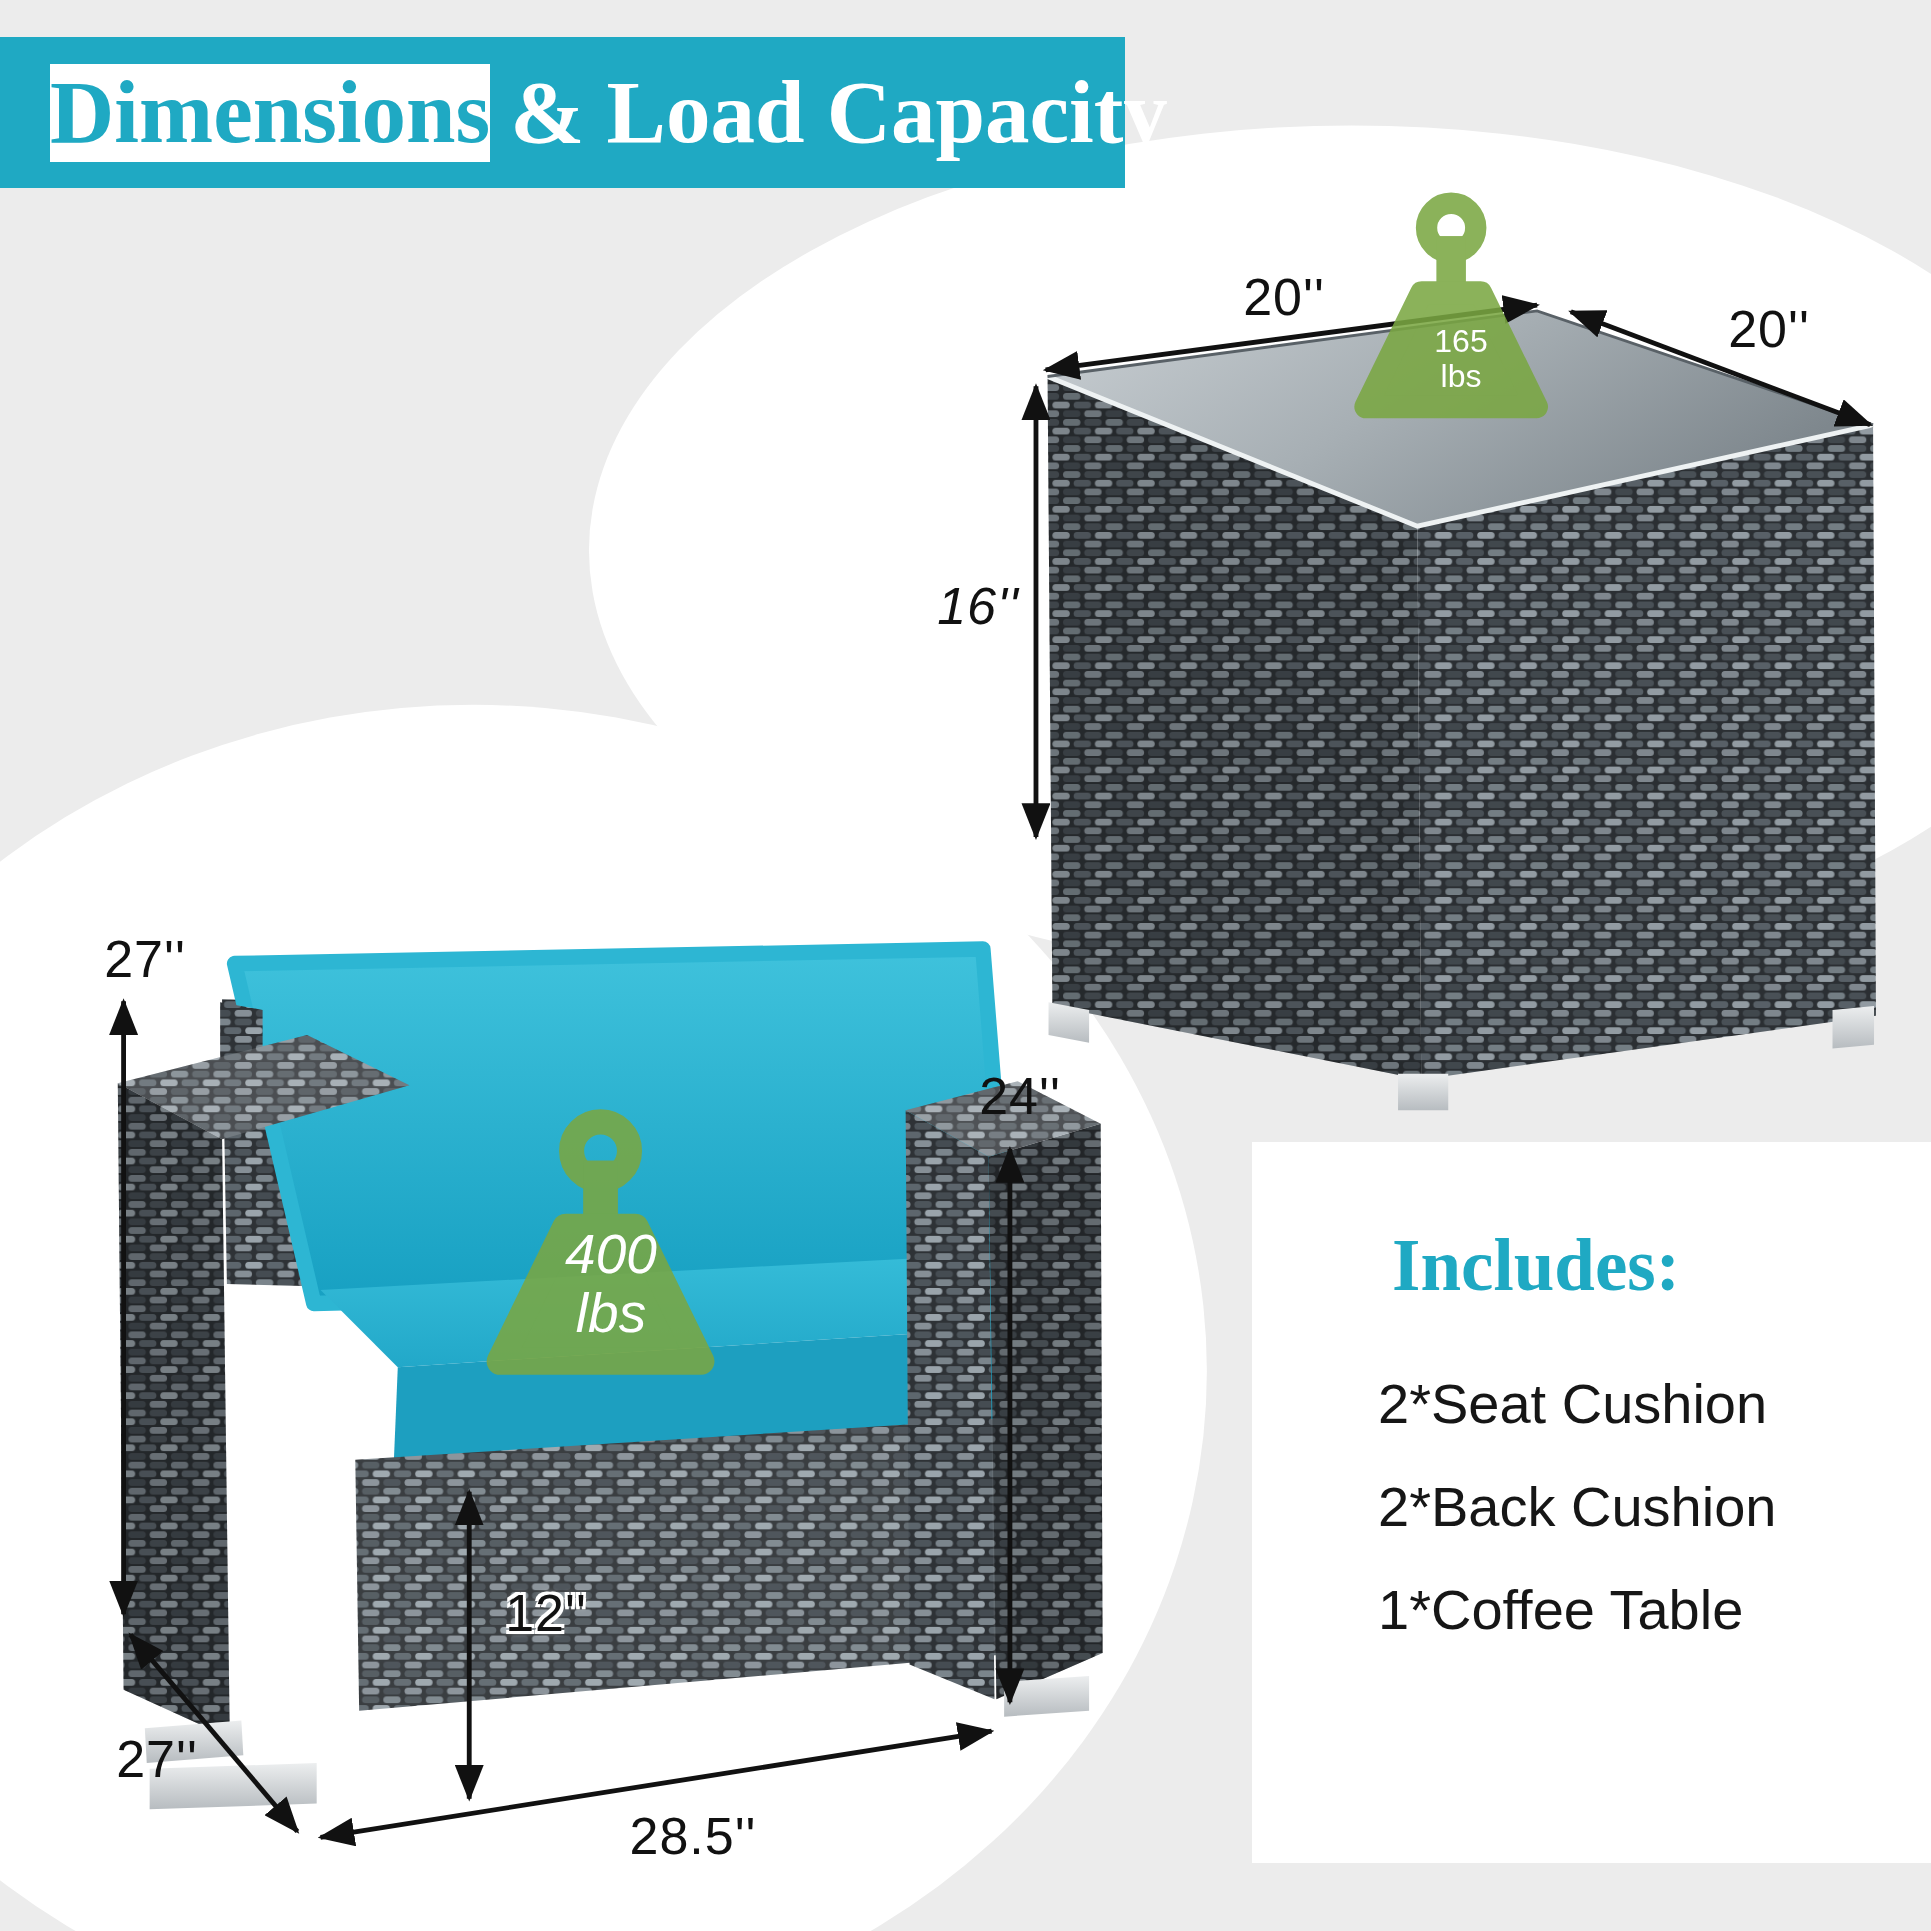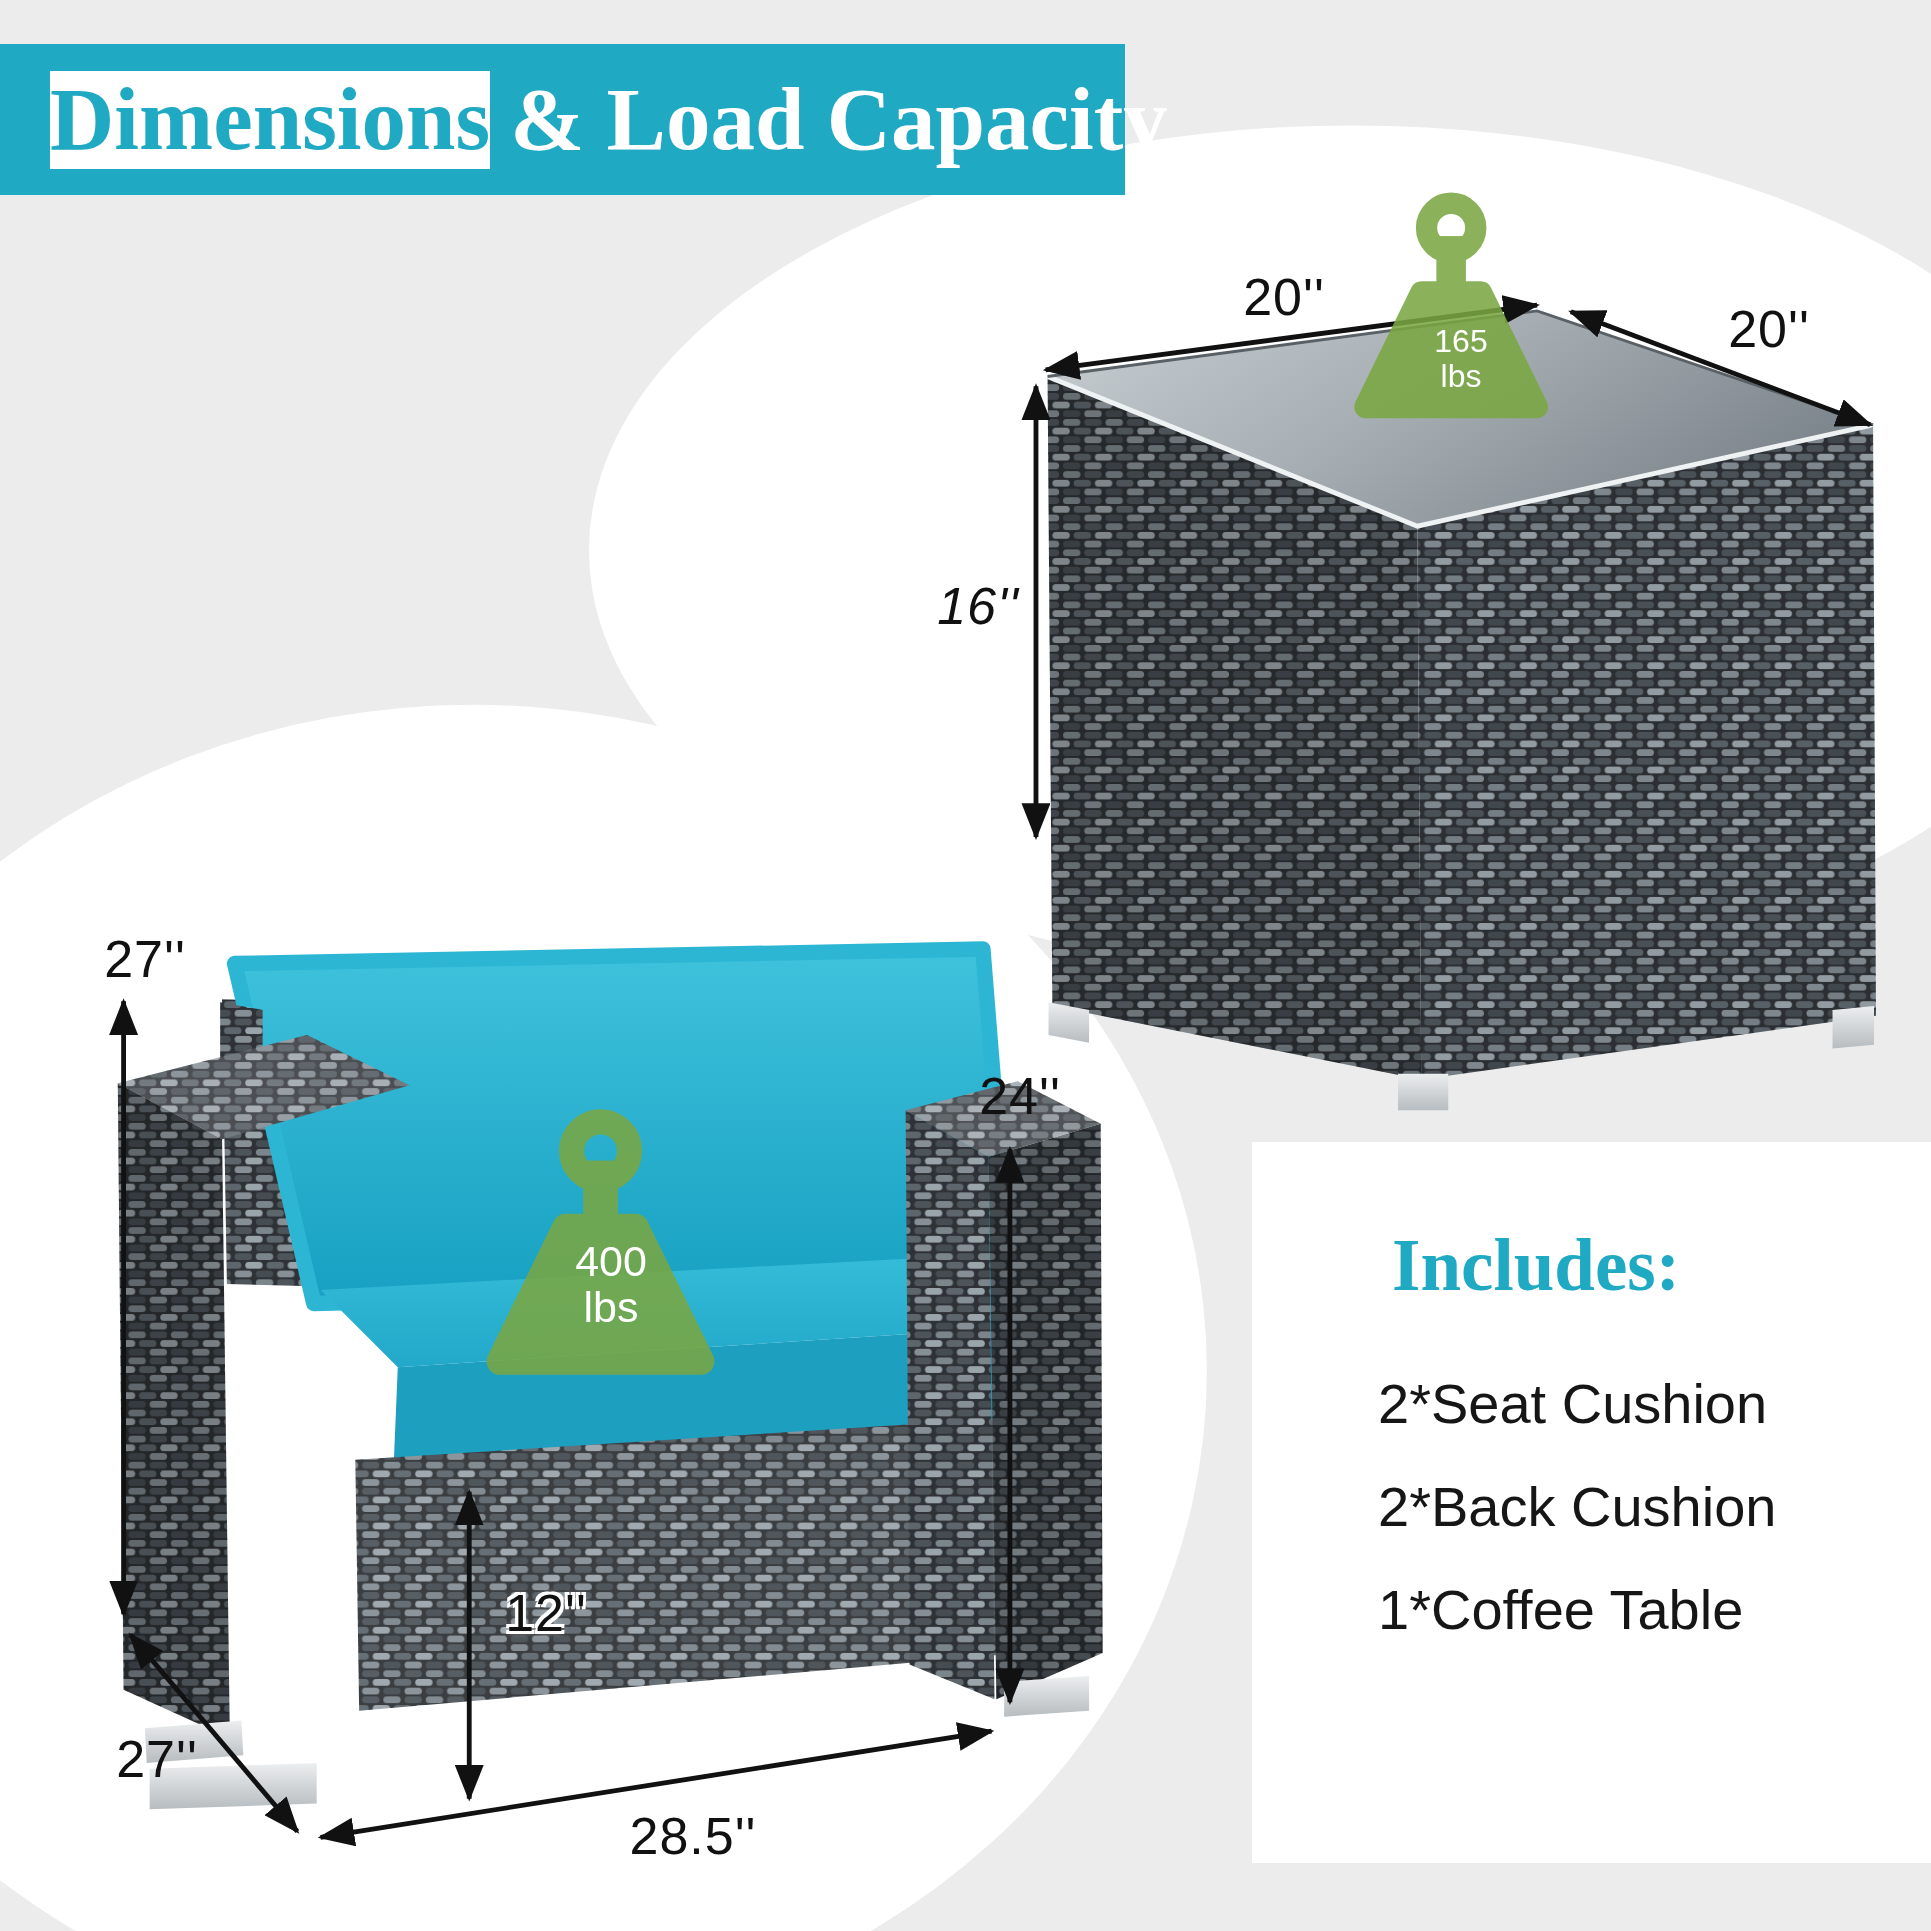--- a/index.html
+++ b/index.html
@@ -1,41 +1,41 @@
 <!DOCTYPE html>
 <html><head>
 <meta charset="utf-8">
 <style>
   html,body{margin:0;padding:0;background:#ececec;}
   #canvas{position:relative;width:1931px;height:1931px;background:#ececec;overflow:hidden;
           font-family:"Liberation Sans",sans-serif;color:#111;}
   svg.base{position:absolute;left:0;top:0;}
 
   
-  .banner{position:absolute;left:0;top:44px;width:1125px;height:151px;background:#1fa9c3;
+  .banner{position:absolute;left:0;top:37px;width:1125px;height:151px;background:#1fa9c3;
           display:flex;align-items:center;}
   .banner .hl-box{margin-left:50px;width:485px;height:98px;background:#ffffff;
           display:flex;align-items:center;justify-content:center;}
   .banner .hl-text{font-family:"Liberation Serif",serif;font-weight:700;font-size:89px;
           color:#1fa9c3;line-height:1;white-space:nowrap;}
   .banner .rest-text{font-family:"Liberation Serif",serif;font-weight:700;font-size:89px;
           color:#ffffff;line-height:1;margin-left:20px;white-space:nowrap;}
 
   
   .dim{position:absolute;transform:translate(-50%,-50%);font-size:52px;font-weight:400;
        color:#111;white-space:nowrap;letter-spacing:1px;}
   .halo{text-shadow:-2.9px -2.9px 0 #fff,2.9px -2.9px 0 #fff,-2.9px 2.9px 0 #fff,2.9px 2.9px 0 #fff,0 0 7.7px #fff;}
 
   
   .cap{position:absolute;transform:translate(-50%,-50%);color:#ffffff;text-align:center;
        line-height:1.08;font-weight:400;}
   .cap .v{display:block;}
   .cap .u{display:block;}
   .cap-table{font-size:32px;}
-  .cap-chair{font-size:43px;}
+  .cap-chair{font-size:55px;font-style:italic;}
 
   
   .includes{position:absolute;left:1252px;top:1142px;width:679px;height:721px;background:#ffffff;}
   .includes h2{margin:12px;position:absolute;left:128px;top:70px;
        font-family:"Liberation Serif",serif;font-weight:700;font-size:73px;color:#1fa9c3;}
   .includes ul{list-style:none;margin:0;padding:0;position:absolute;left:126px;top:210px;}
   .includes li{font-size:56px;color:#161616;height:103px;display:flex;align-items:center;
        white-space:nowrap;}
 </style>
 </head>

